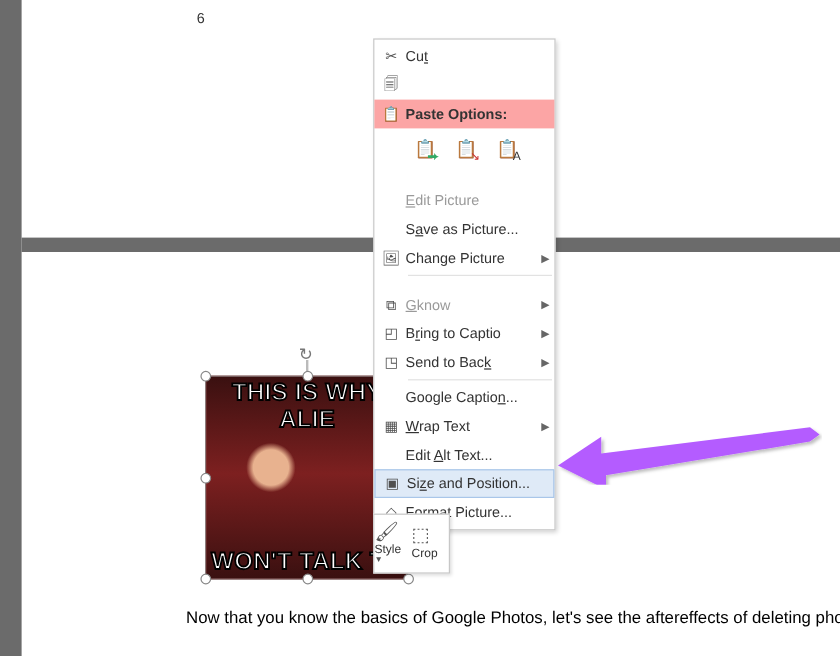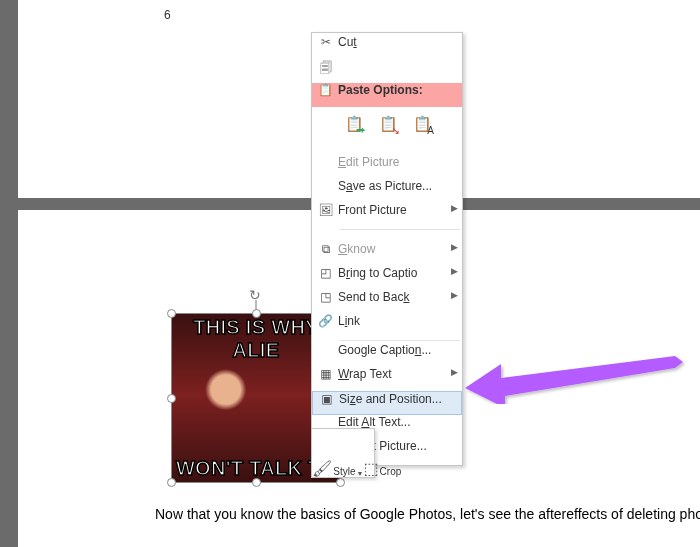--- a/index.html
+++ b/index.html
@@ -67,21 +67,21 @@
 
 .context-menu {
   position: absolute; top: 32px; left: 311px;
   width: 152px;
   background: #fff; border: 1px solid #c7c7c7;
   box-shadow: 2px 2px 4px rgba(0,0,0,0.2);
   padding: 2px 0 2px 0;
 }
 .menu-iconcol { display: inline-flex; width: 24px; justify-content: center; color: #505050; }
 .menu-item {
-  display: flex; 
+  display: flex; align-items: center;
   height: 24px; padding: 0 4px 0 2px;
   color: #333; position: relative;
 }
 .menu-item.header { background: #fca5a5; font-weight: 700; }
 .menu-item.disabled { color: #9a9a9a; margin-top: 12px; }
 .menu-item.highlight { background: #dfeaf7; border: 1px solid #a9c6e9; }
 .menu-item .label { flex: 1; white-space: nowrap; }
 .menu-item .arrow { color: #666; font-size: 9px; margin-left: 4px; }
 .menu-sep { height: 1px; background: #e2e2e2; margin: 2px 2px 2px 28px; }
 .underline { text-decoration: underline; }
@@ -99,21 +99,21 @@
 .paste-btn .mini3 { position: absolute; right: 1px; bottom: 0; font-size: 10px; color: #333; }
 
 
 .tool-strip {
   position: absolute; top: 428px; left: 311px;
   width: 64px; height: 50px;
   background: #fff; border: 1px solid #c7c7c7;
   box-shadow: 2px 2px 3px rgba(0,0,0,0.15);
   display: flex;
 }
-.tool-item { flex:1; display: flex; flex-direction: row; align-items: flex-end; justify-content: center; gap: 1px; }
+.tool-item { flex:1; display: flex; flex-direction: column; align-items: flex-start; justify-content: center; gap: 1px; }
 .tool-item .ico { font-size: 16px; color: #555; line-height: 1; }
 .tool-item .cap { font-size: 10px; color: #333; }
 .tool-item .dd { font-size: 7px; color: #555; margin-top: -2px; }
 
 
 .arrow-shape {
   position: absolute; top: 348px; left: 465px;
   width: 220px; height: 56px; pointer-events: none;
 }
 
@@ -200,21 +200,21 @@
 
   <div class="menu-item">
     <span class="menu-iconcol"></span>
     <span class="label"><span>S</span><span class="underline">a</span><span>ve as Picture...</span></span>
   </div>
 
   <div class="menu-item">
     <span class="menu-iconcol">
         <span class="ico-changepic"></span>
       </span>
-    <span class="label">Front Picture</span>
+    <span class="label">Change Picture</span>
     <span class="arrow">▶</span>
   </div>
 
   <div class="menu-sep"></div>
 
   <div class="menu-item disabled">
     <span class="menu-iconcol">
         <span class="ico-group"></span>
       </span>
     <span class="label"><span class="underline">G</span><span>know</span></span>
@@ -230,52 +230,46 @@
   </div>
 
   <div class="menu-item">
     <span class="menu-iconcol">
         <span class="ico-back"></span>
       </span>
     <span class="label"><span>Send to Bac</span><span class="underline">k</span></span>
     <span class="arrow">▶</span>
   </div>
 
-  <div class="menu-item">
-    <span class="menu-iconcol">
-        <span class="ico-link"></span>
-      </span>
-    <span class="label"><span>L</span><span class="underline">i</span><span>nk</span></span>
-  </div>
 
   <div class="menu-sep"></div>
 
   <div class="menu-item">
     <span class="menu-iconcol"></span>
     <span class="label"><span>Google Captio</span><span class="underline">n</span><span>...</span></span>
   </div>
 
   <div class="menu-item">
     <span class="menu-iconcol">
         <span class="ico-wrap"></span>
       </span>
     <span class="label"><span class="underline">W</span><span>rap Text</span></span>
     <span class="arrow">▶</span>
   </div>
 
+  <div class="menu-item">
+    <span class="menu-iconcol"></span>
+    <span class="label"><span>Edit </span><span class="underline">A</span><span>lt Text...</span></span>
+  </div>
+
   <div class="menu-item highlight">
     <span class="menu-iconcol">
         <span class="ico-size"></span>
       </span>
     <span class="label"><span>Si</span><span class="underline">z</span><span>e and Position...</span></span>
-  </div>
-
-  <div class="menu-item">
-    <span class="menu-iconcol"></span>
-    <span class="label"><span>Edit </span><span class="underline">A</span><span>lt Text...</span></span>
   </div>
 
   <div class="menu-item">
     <span class="menu-iconcol">
         <span class="ico-format"></span>
       </span>
     <span class="label"><span>F</span><span class="underline">o</span><span>rmat Picture...</span></span>
   </div>
 </div>
 

